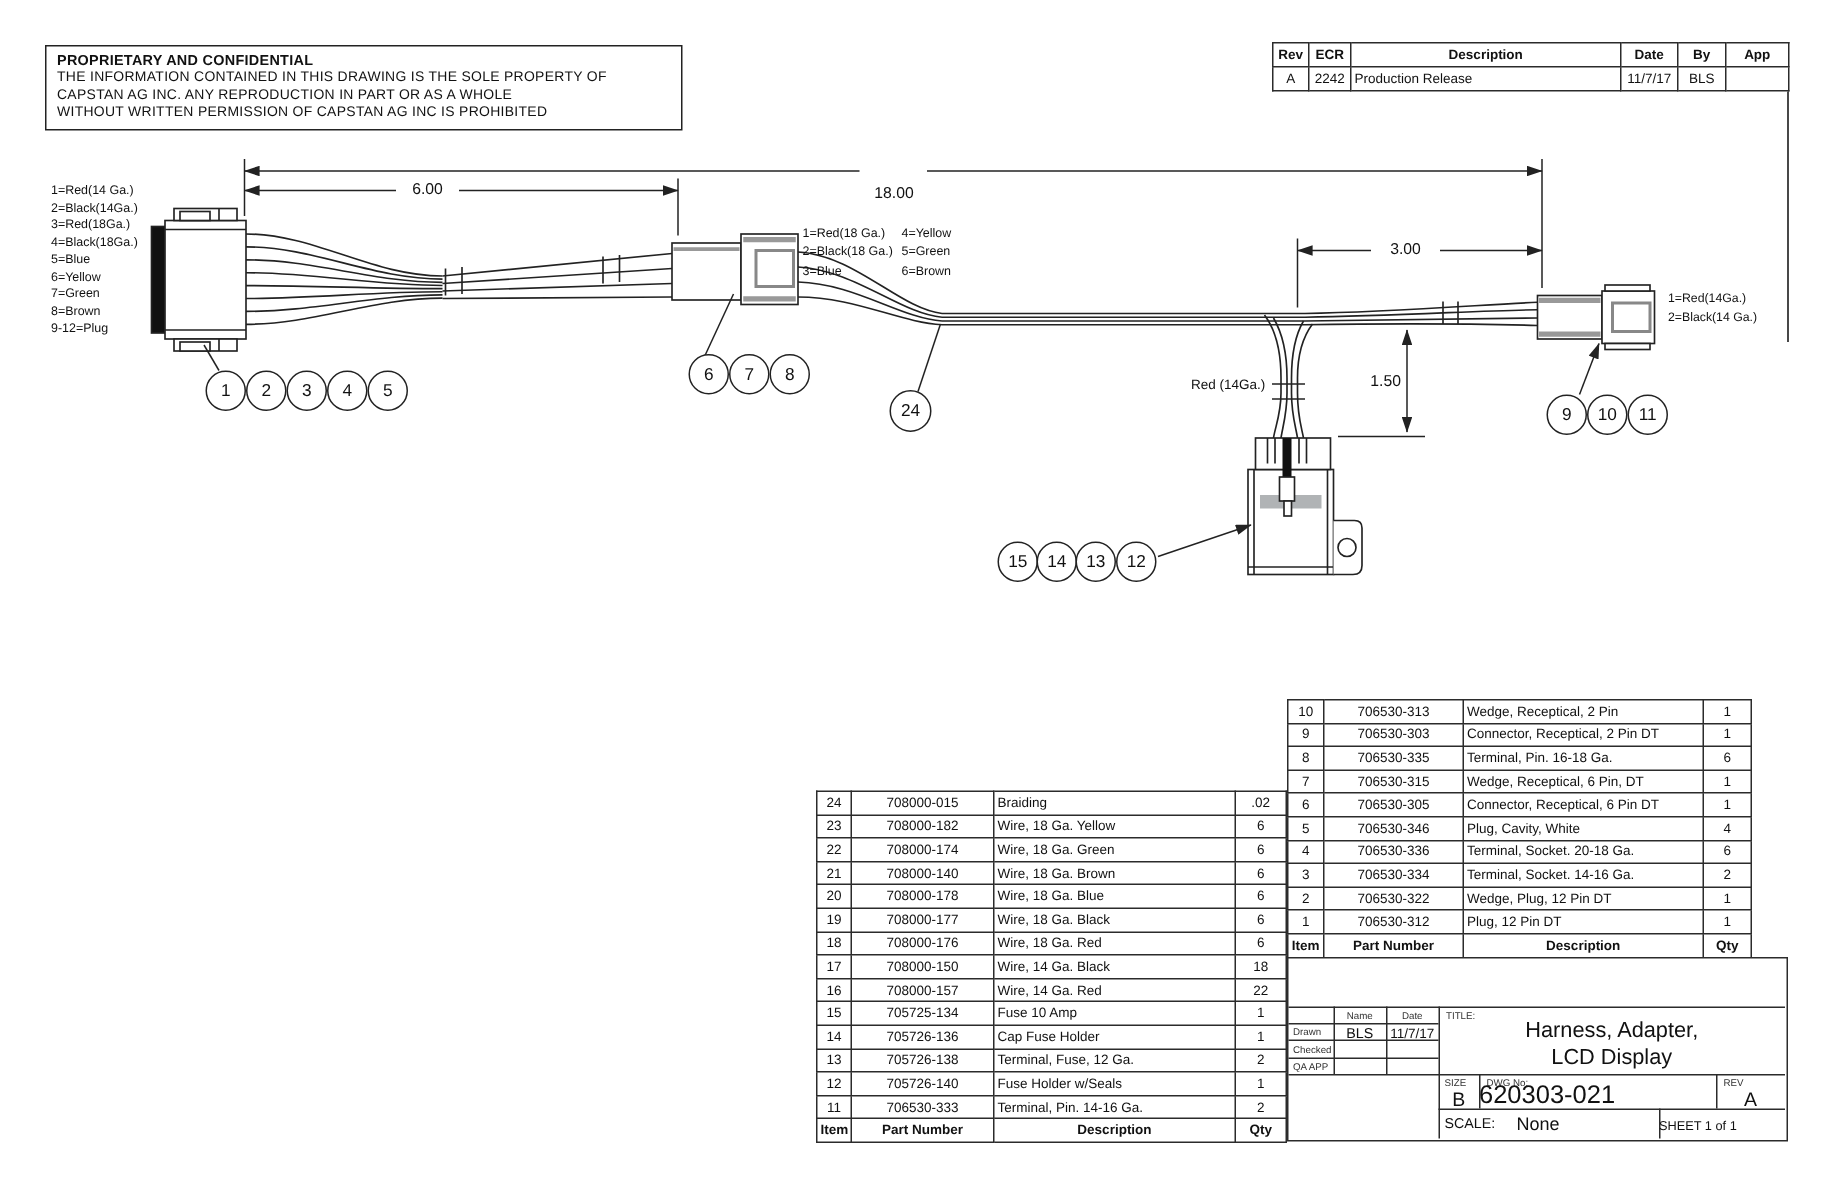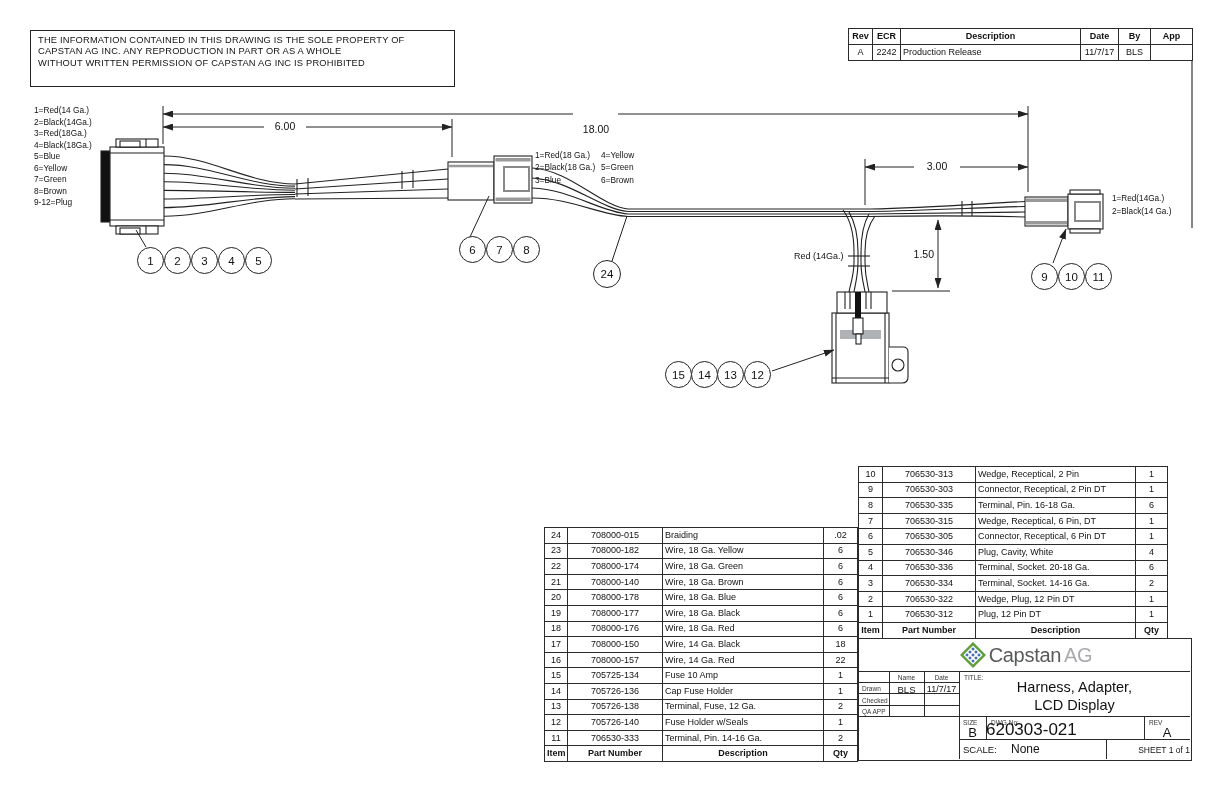--- a/index.html
+++ b/index.html
@@ -174,20 +174,21 @@
         <line x1="146" y1="247" x2="136" y2="230"></line>
         <line x1="470" y1="237" x2="489" y2="196"></line>
         <line x1="1053" y1="263" x2="1066" y2="229" marker-end="url(#arr)"></line>
         <line x1="772" y1="371" x2="834" y2="350" marker-end="url(#arr)"></line>
         <line x1="612" y1="261" x2="627" y2="216"></line>
       </g>
     </g>
   </svg>
 
   <div class="notice">
+    <div class="nt">PROPRIETARY AND CONFIDENTIAL</div>
     <div>THE INFORMATION CONTAINED IN THIS DRAWING IS THE SOLE PROPERTY OF</div>
     <div>CAPSTAN AG INC. ANY REPRODUCTION IN PART OR AS A WHOLE</div>
     <div>WITHOUT WRITTEN PERMISSION OF CAPSTAN AG INC IS PROHIBITED</div>
   </div>
 
   <table id="rev-table" class="dt rev" style="left:848px;top:28px;width:344px">
     <colgroup>
         <col style="width:24px">
         <col style="width:28px">
         <col style="width:180px">
@@ -208,21 +209,21 @@
           <td class="ctr">A</td>
           <td class="ctr">2242</td>
           <td class="lft">Production Release</td>
           <td class="ctr">11/7/17</td>
           <td class="ctr">BLS</td>
           <td class="ctr"></td>
         </tr>
       </tbody>
     </table>
 
-  <div class="legend" style="left:34px;top:105px;line-height:11.5px">
+  <div class="legend" style="left:34px;top:121px;line-height:11.5px">
     <div>1=Red(14 Ga.)</div>
     <div>2=Black(14Ga.)</div>
     <div>3=Red(18Ga.)</div>
     <div>4=Black(18Ga.)</div>
     <div>5=Blue</div>
     <div>6=Yellow</div>
     <div>7=Green</div>
     <div>8=Brown</div>
     <div>9-12=Plug</div>
   </div>
@@ -453,38 +454,20 @@
     <div class="tl" style="left:100px;top:32px;width:1px;height:88px"></div>
     <div class="tl" style="left:30px;top:32px;width:1px;height:45px"></div>
     <div class="tl" style="left:65px;top:32px;width:1px;height:45px"></div>
     <div class="tl" style="left:0;top:43px;width:100px;height:1px"></div>
     <div class="tl" style="left:0;top:54px;width:100px;height:1px"></div>
     <div class="tl" style="left:0;top:66px;width:100px;height:1px"></div>
     <div class="tl" style="left:127px;top:77px;width:1px;height:23px"></div>
     <div class="tl" style="left:285px;top:77px;width:1px;height:23px"></div>
     <div class="tl" style="left:247px;top:100px;width:1px;height:20px"></div>
 
-    <div class="logo-strip">
-      <svg width="26" height="26" viewBox="0 0 26 26">
-        <rect x="5" y="5" width="16" height="16" fill="none" stroke="#619e3e" stroke-width="2.4" transform="rotate(45 13 13)"></rect>
-        <g fill="#3f6eb5">
-          <rect x="11.7" y="5.7" width="2.6" height="2.6" transform="rotate(45 13 7)"></rect>
-          <rect x="8.7" y="8.7" width="2.6" height="2.6" transform="rotate(45 10 10)"></rect>
-          <rect x="14.7" y="8.7" width="2.6" height="2.6" transform="rotate(45 16 10)"></rect>
-          <rect x="5.7" y="11.7" width="2.6" height="2.6" transform="rotate(45 7 13)"></rect>
-          <rect x="11.7" y="11.7" width="2.6" height="2.6" transform="rotate(45 13 13)"></rect>
-          <rect x="17.7" y="11.7" width="2.6" height="2.6" transform="rotate(45 19 13)"></rect>
-          <rect x="8.7" y="14.7" width="2.6" height="2.6" transform="rotate(45 10 16)"></rect>
-          <rect x="14.7" y="14.7" width="2.6" height="2.6" transform="rotate(45 16 16)"></rect>
-          <rect x="11.7" y="17.7" width="2.6" height="2.6" transform="rotate(45 13 19)"></rect>
-        </g>
-      </svg>
-      <span class="logo-capstan">Capstan</span>
-        <span class="logo-ag">AG</span>
-    </div>
 
     <div class="tb-txt lab" style="left:30px;top:35px;width:35px;text-align:center">Name</div>
     <div class="tb-txt lab" style="left:65px;top:35px;width:35px;text-align:center">Date</div>
     <div class="tb-txt lab" style="left:3px;top:46px">Drawn</div>
     <div class="tb-txt" style="left:30px;top:44.5px;width:35px;text-align:center;font-size:9.5px">BLS</div>
     <div class="tb-txt" style="left:65px;top:45px;width:35px;text-align:center;font-size:9px">11/7/17</div>
     <div class="tb-txt lab" style="left:3px;top:57.5px">Checked</div>
     <div class="tb-txt lab" style="left:3px;top:69px">QA APP</div>
 
     <div class="tb-txt lab" style="left:105px;top:35px">TITLE:</div>
@@ -493,16 +476,16 @@
 
     <div class="tb-txt lab" style="left:104px;top:80px">SIZE</div>
     <div class="tb-txt" style="left:100px;top:86px;width:27px;text-align:center;font-size:13px">B</div>
     <div class="tb-txt lab" style="left:132px;top:80px">DWG No:</div>
     <div class="tb-txt" style="left:127px;top:81px;width:158px;text-align:left;font-size:17px">620303-021</div>
     <div class="tb-txt lab" style="left:290px;top:80px">REV</div>
     <div class="tb-txt" style="left:285px;top:86px;width:46px;text-align:center;font-size:13px">A</div>
 
     <div class="tb-txt" style="left:104px;top:105px;font-size:9.5px">SCALE:</div>
     <div class="tb-txt" style="left:152px;top:103px;font-size:12px">None</div>
-    <div class="tb-txt" style="left:247px;top:106px;width:84px;text-align:right;font-size:8.5px">SHEET 1 of 1</div>
+    <div class="tb-txt" style="left:247px;top:106px;width:84px;text-align:left;font-size:8.5px">SHEET 1 of 1</div>
   </div>
 
 </div>
 
 </body></html>

